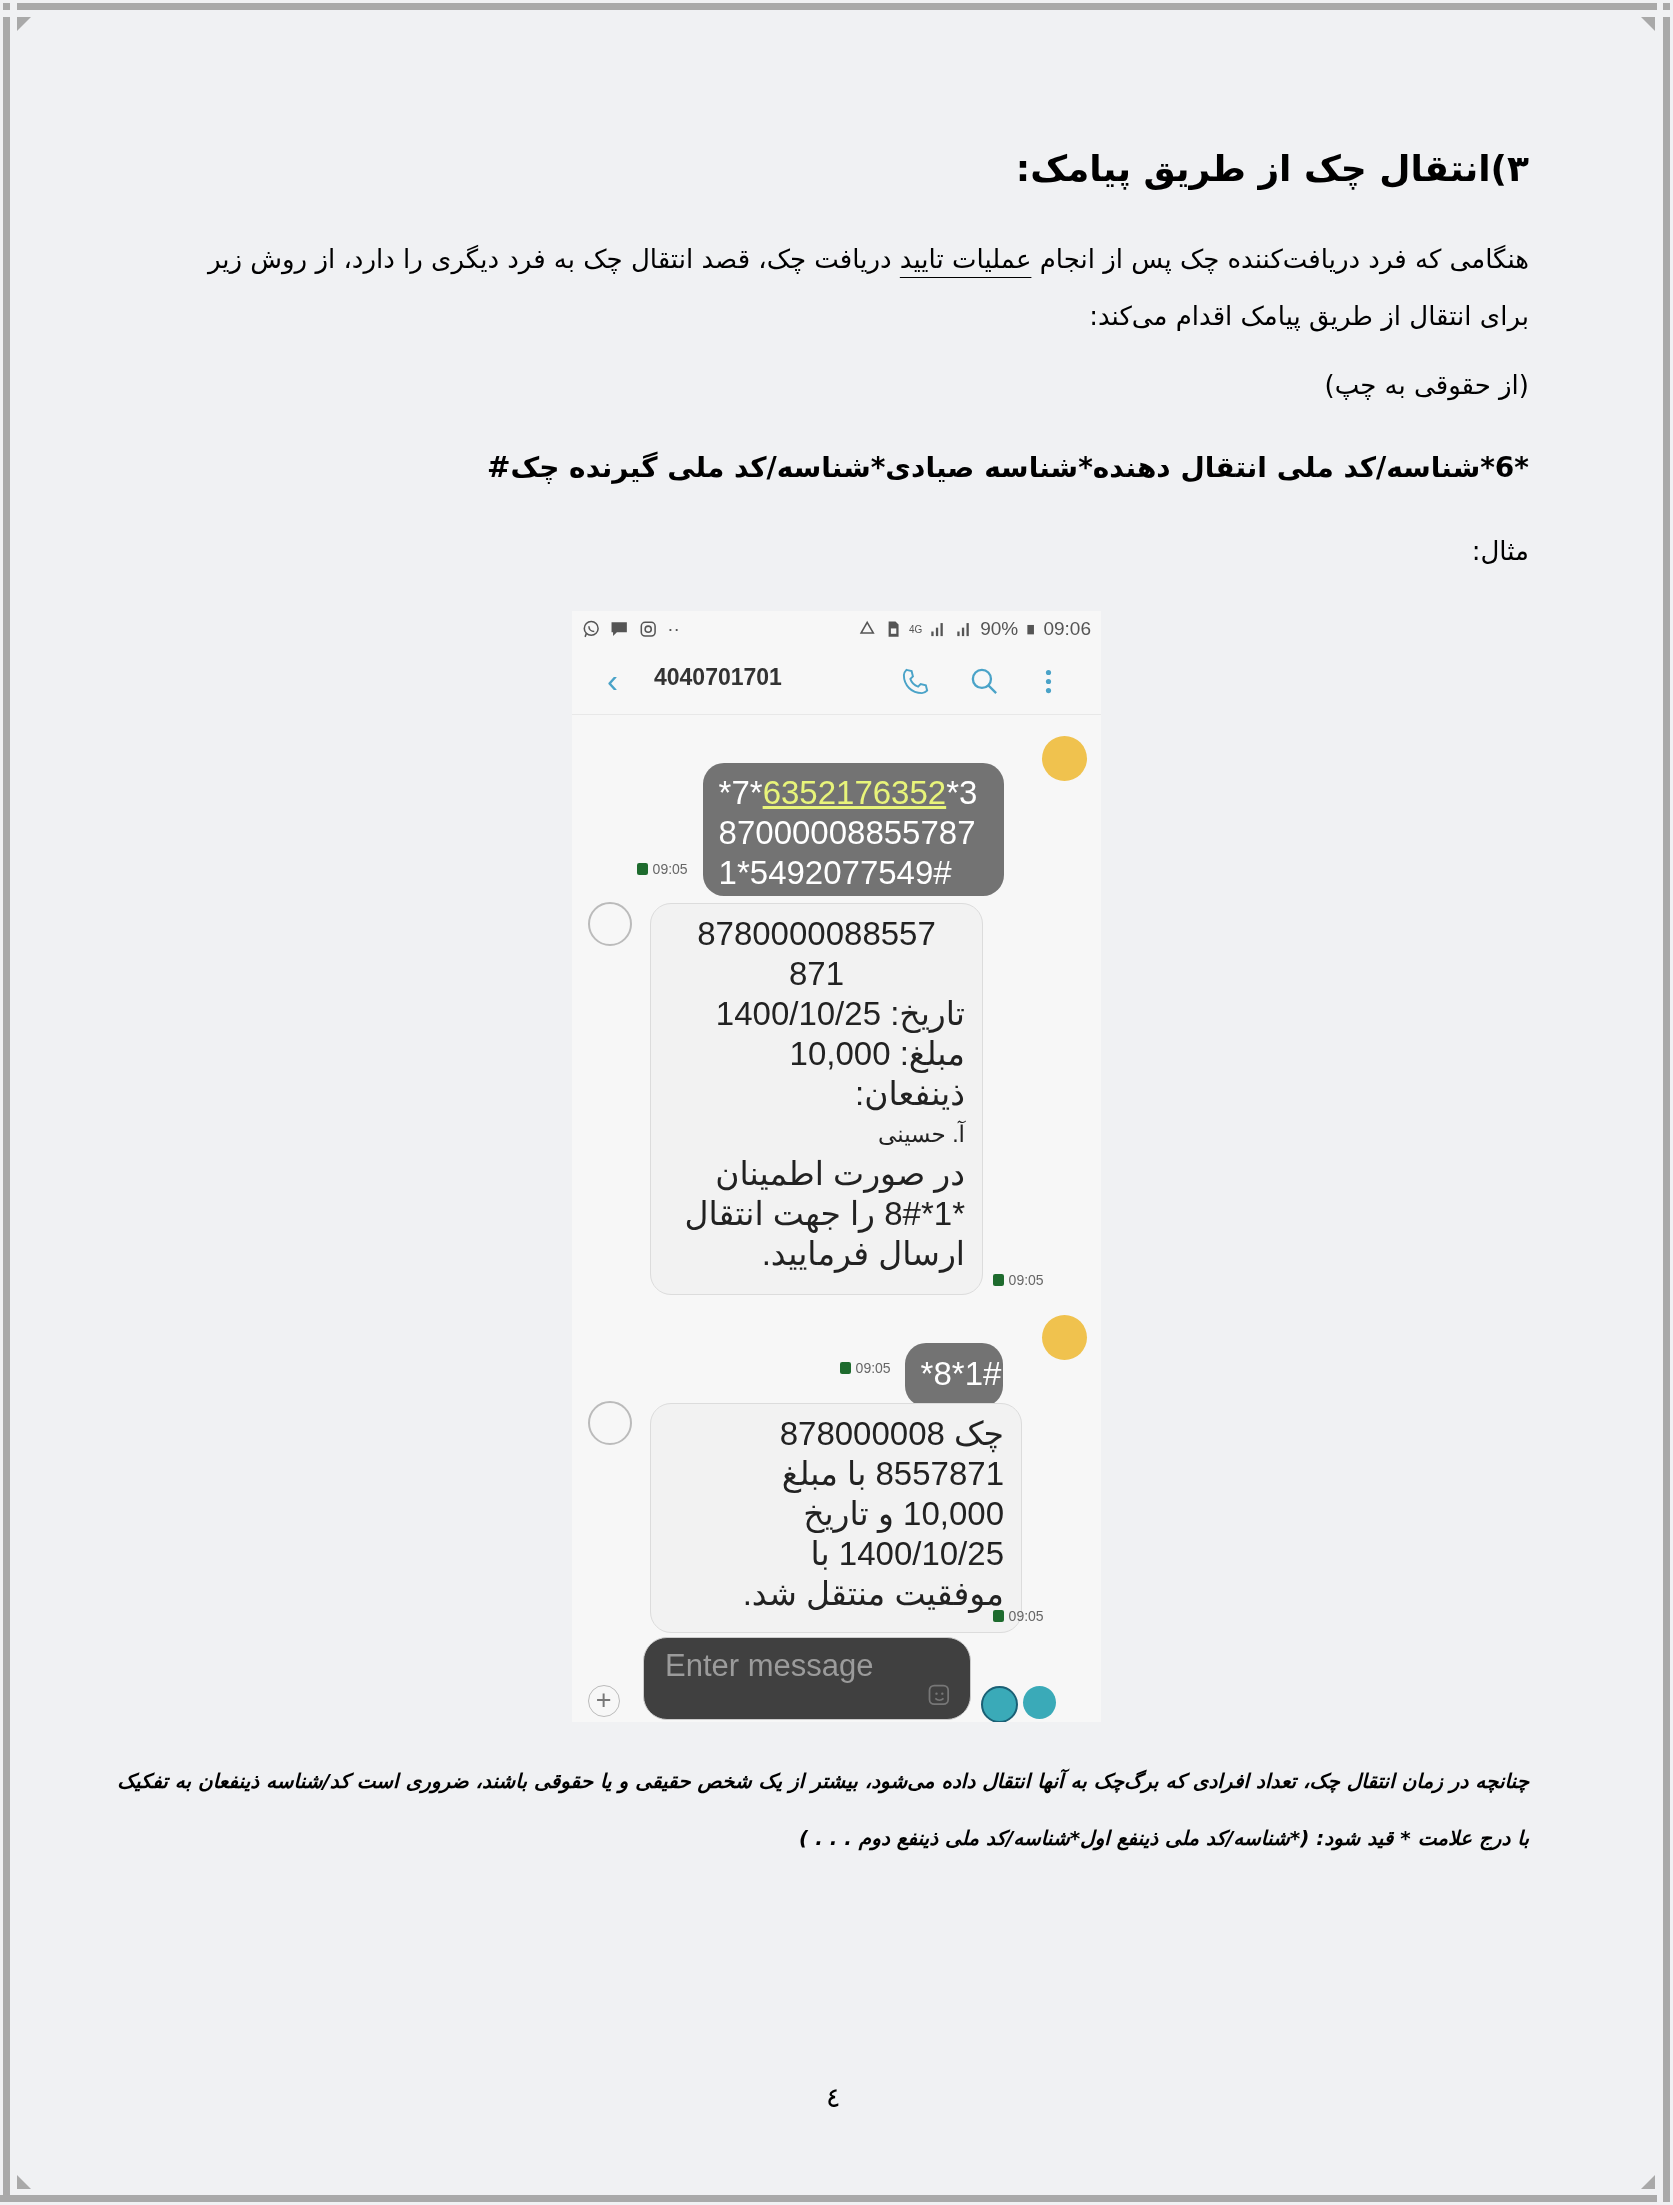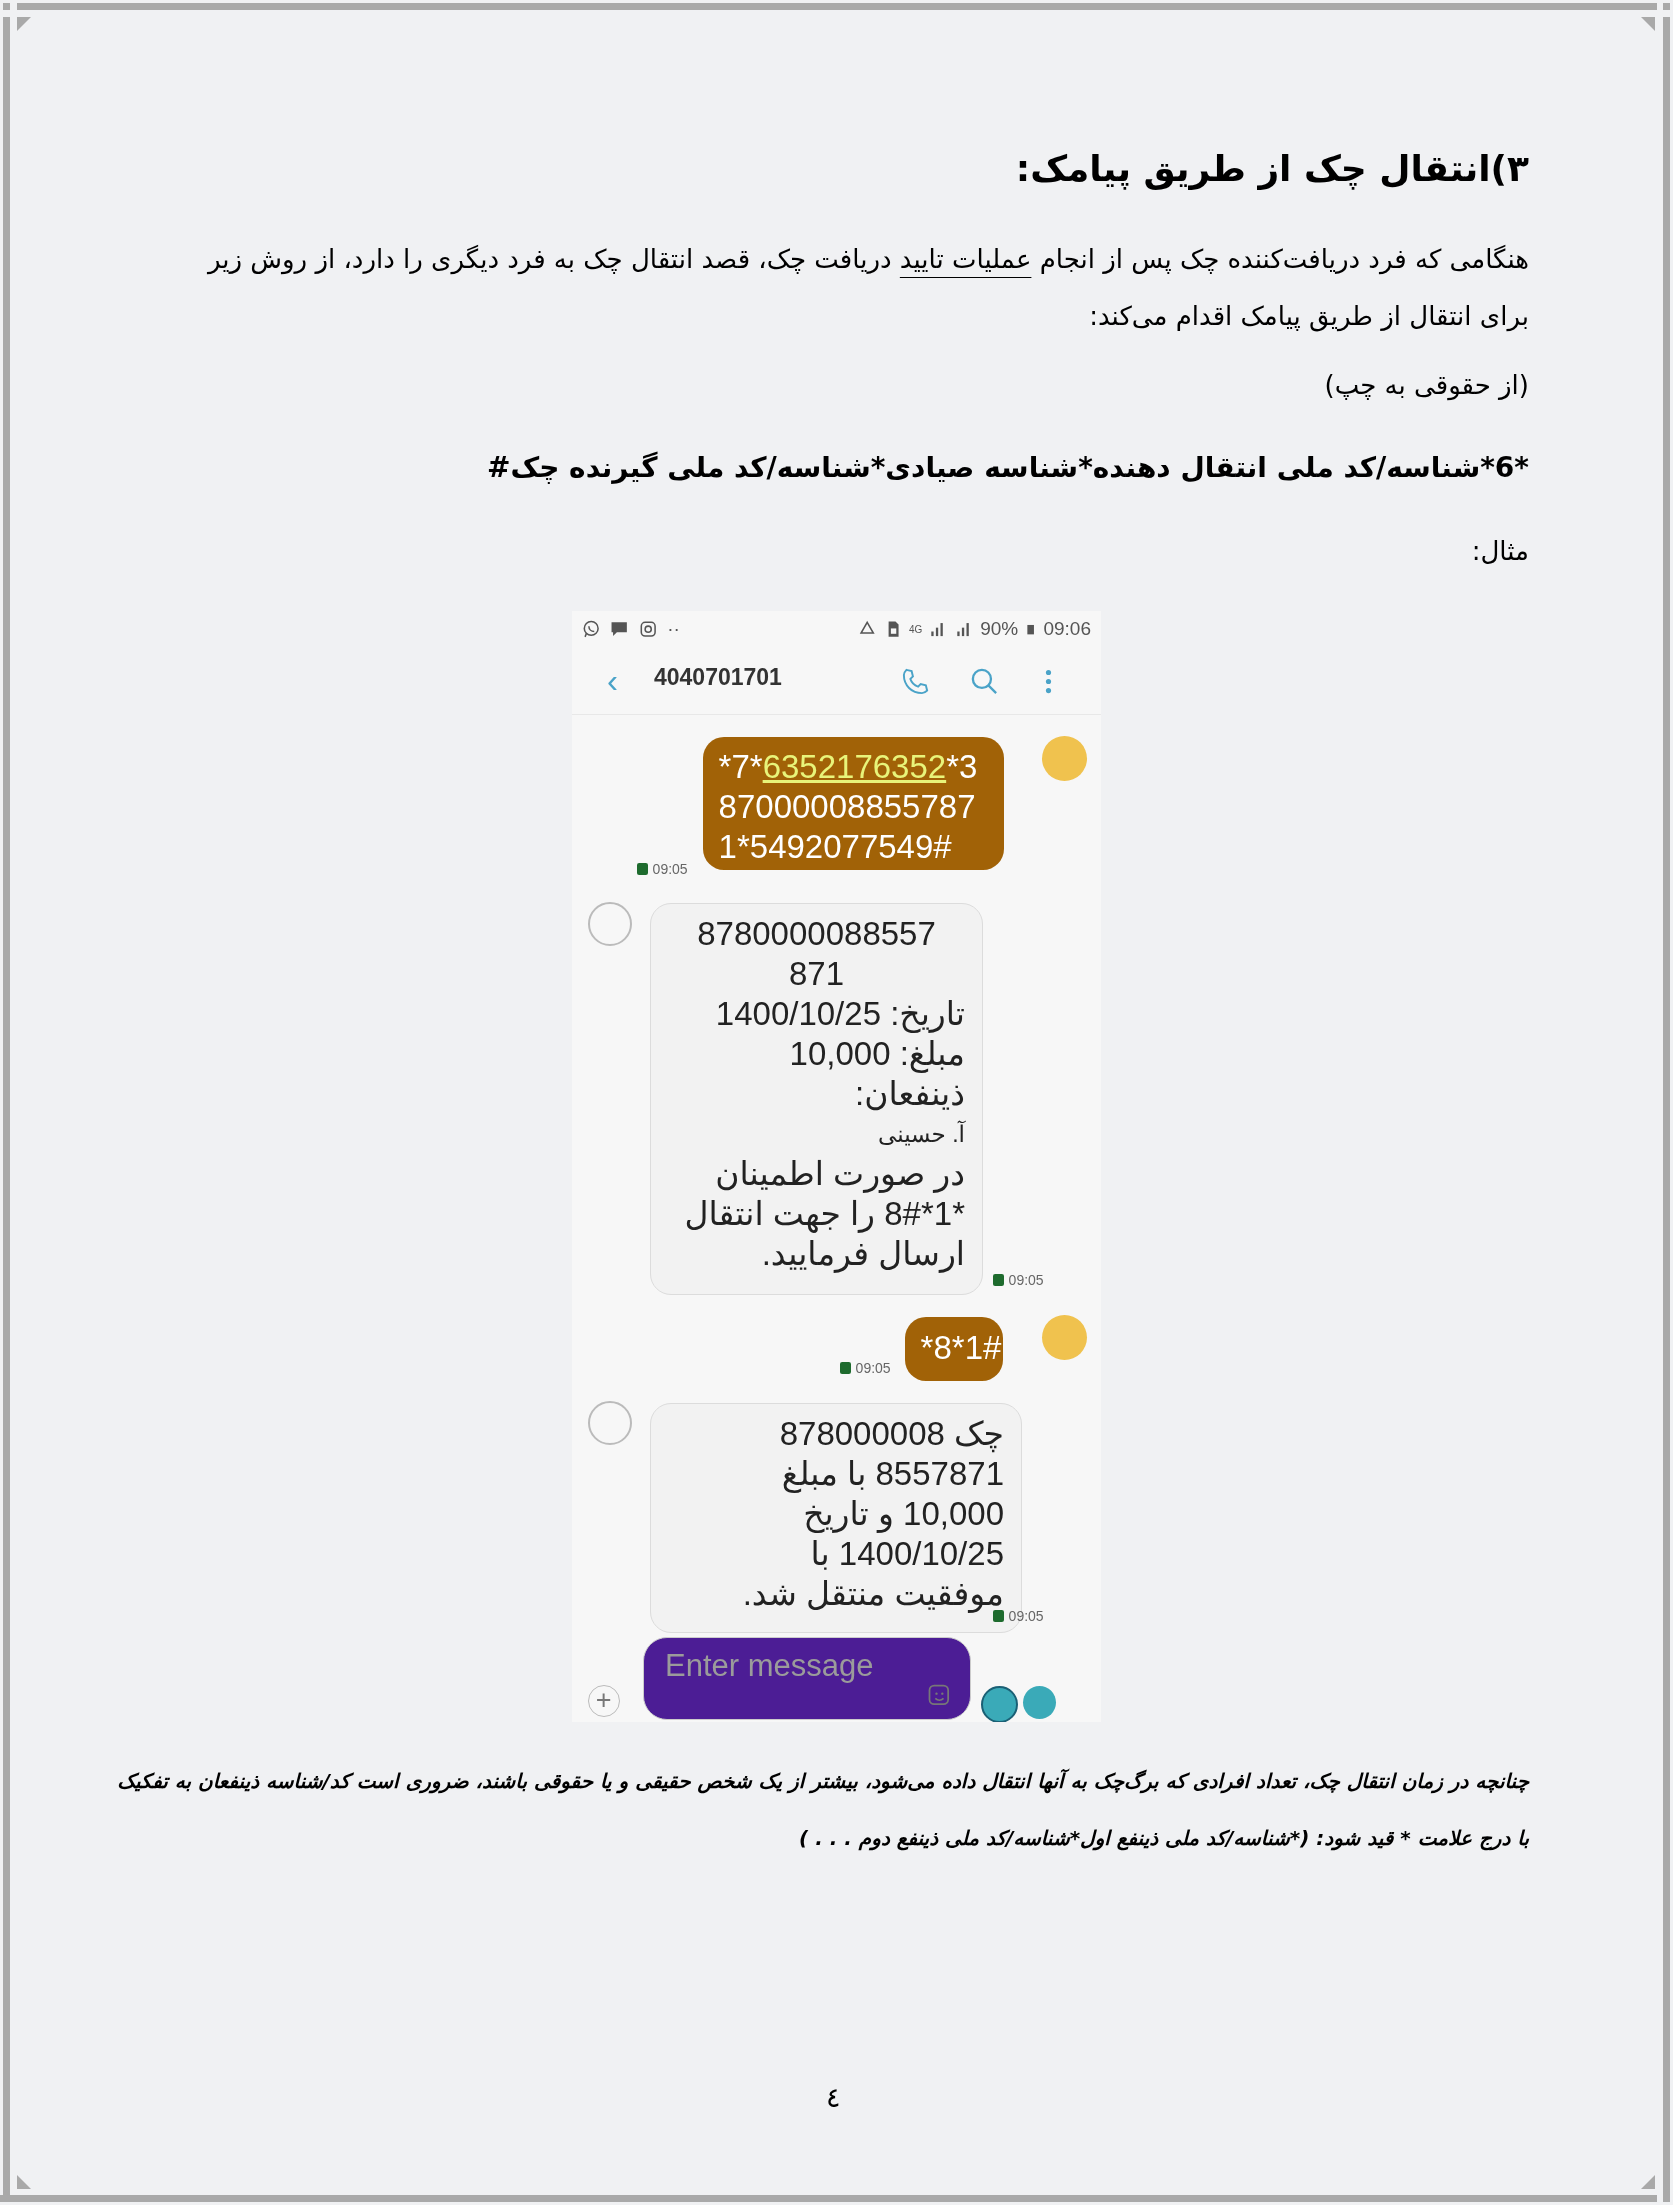--- a/index.html
+++ b/index.html
@@ -39,30 +39,30 @@
   .statusbar { position:absolute; left:0; top:0; width:100%; height:35px; color:#555; font-size:19px; }
   .sb-left { position:absolute; left:10px; top:7px; display:flex; gap:10px; align-items:center; }
   .sb-right { position:absolute; right:10px; top:7px; display:flex; gap:7px; align-items:center; }
   .sb-icon { width:18.4px; height:18.4px; display:inline-block; }
   .appbar { position:absolute; left:0; top:35px; width:100%; height:68px; border-bottom:1.4px solid #e8e8e8; }
   .back { position:absolute; left:35px; top:15.6px; font-size:33px; color:#4aa3c8; }
   .contact { position:absolute; left:82px; top:18px; font-size:23px; font-weight:bold; color:#333; }
   .appbar-icon { position:absolute; top:20px; width:31px; height:31px; }
 
   .bubble { position:absolute; font-size:33px; line-height:40px; border-radius:21px; }
-  .sent { background:#a16207; color:#fff; }
+  .sent { background:#737373; color:#fff;margin-top:26px; }
   .recv { background:#f2f2f2; border:1.4px solid #dcdcdc; color:#222; direction:rtl; text-align:right; }
   .recv .ltr { direction:ltr; text-align:center; }
   .link { color:#e8f47a; text-decoration:underline; }
   .ts { position:absolute; font-size:14px; color:#666; display:flex; align-items:center; gap:4.3px; }
   .ts-icon { width:11.3px; height:12.8px; background:#1e6b2e; border-radius:2.1px; display:inline-block; }
   .avatar-me { position:absolute; width:45px; height:45px; border-radius:50%; background:#f0c24e; overflow:hidden; }
   .avatar-them { position:absolute; width:44px; height:44px; border-radius:50%; border:2.1px solid #bbb; box-sizing:border-box; }
 
-  .composer { position:absolute; left:71px; top:1026px; width:326px; height:81px; border:1.4px solid #ccc; border-radius:24px; background:#4c1d95; }
+  .composer { position:absolute; left:71px; top:1026px; width:326px; height:81px; border:1.4px solid #ccc; border-radius:24px; background:#404040; }
   .composer-text { position:absolute; left:21px; top:8.5px; font-size:31px; line-height:37px; color:#9b9b9b; width:213px; }
   .plus { position:absolute; left:15.6px; top:1074px; width:30px; height:30px; border:1.4px solid #bbb; border-radius:50%; text-align:center; font-size:27px; line-height:28px; color:#777; }
   .voice { position:absolute; top:1075px; width:33px; height:33px; border-radius:50%; background:#3aaab8; }
   .voice.dark { border:2.1px solid #1a6075; }
 </style>
 </head>
 <body>
 
 <div class="frame top"></div>
 <div class="frame bottom"></div>

